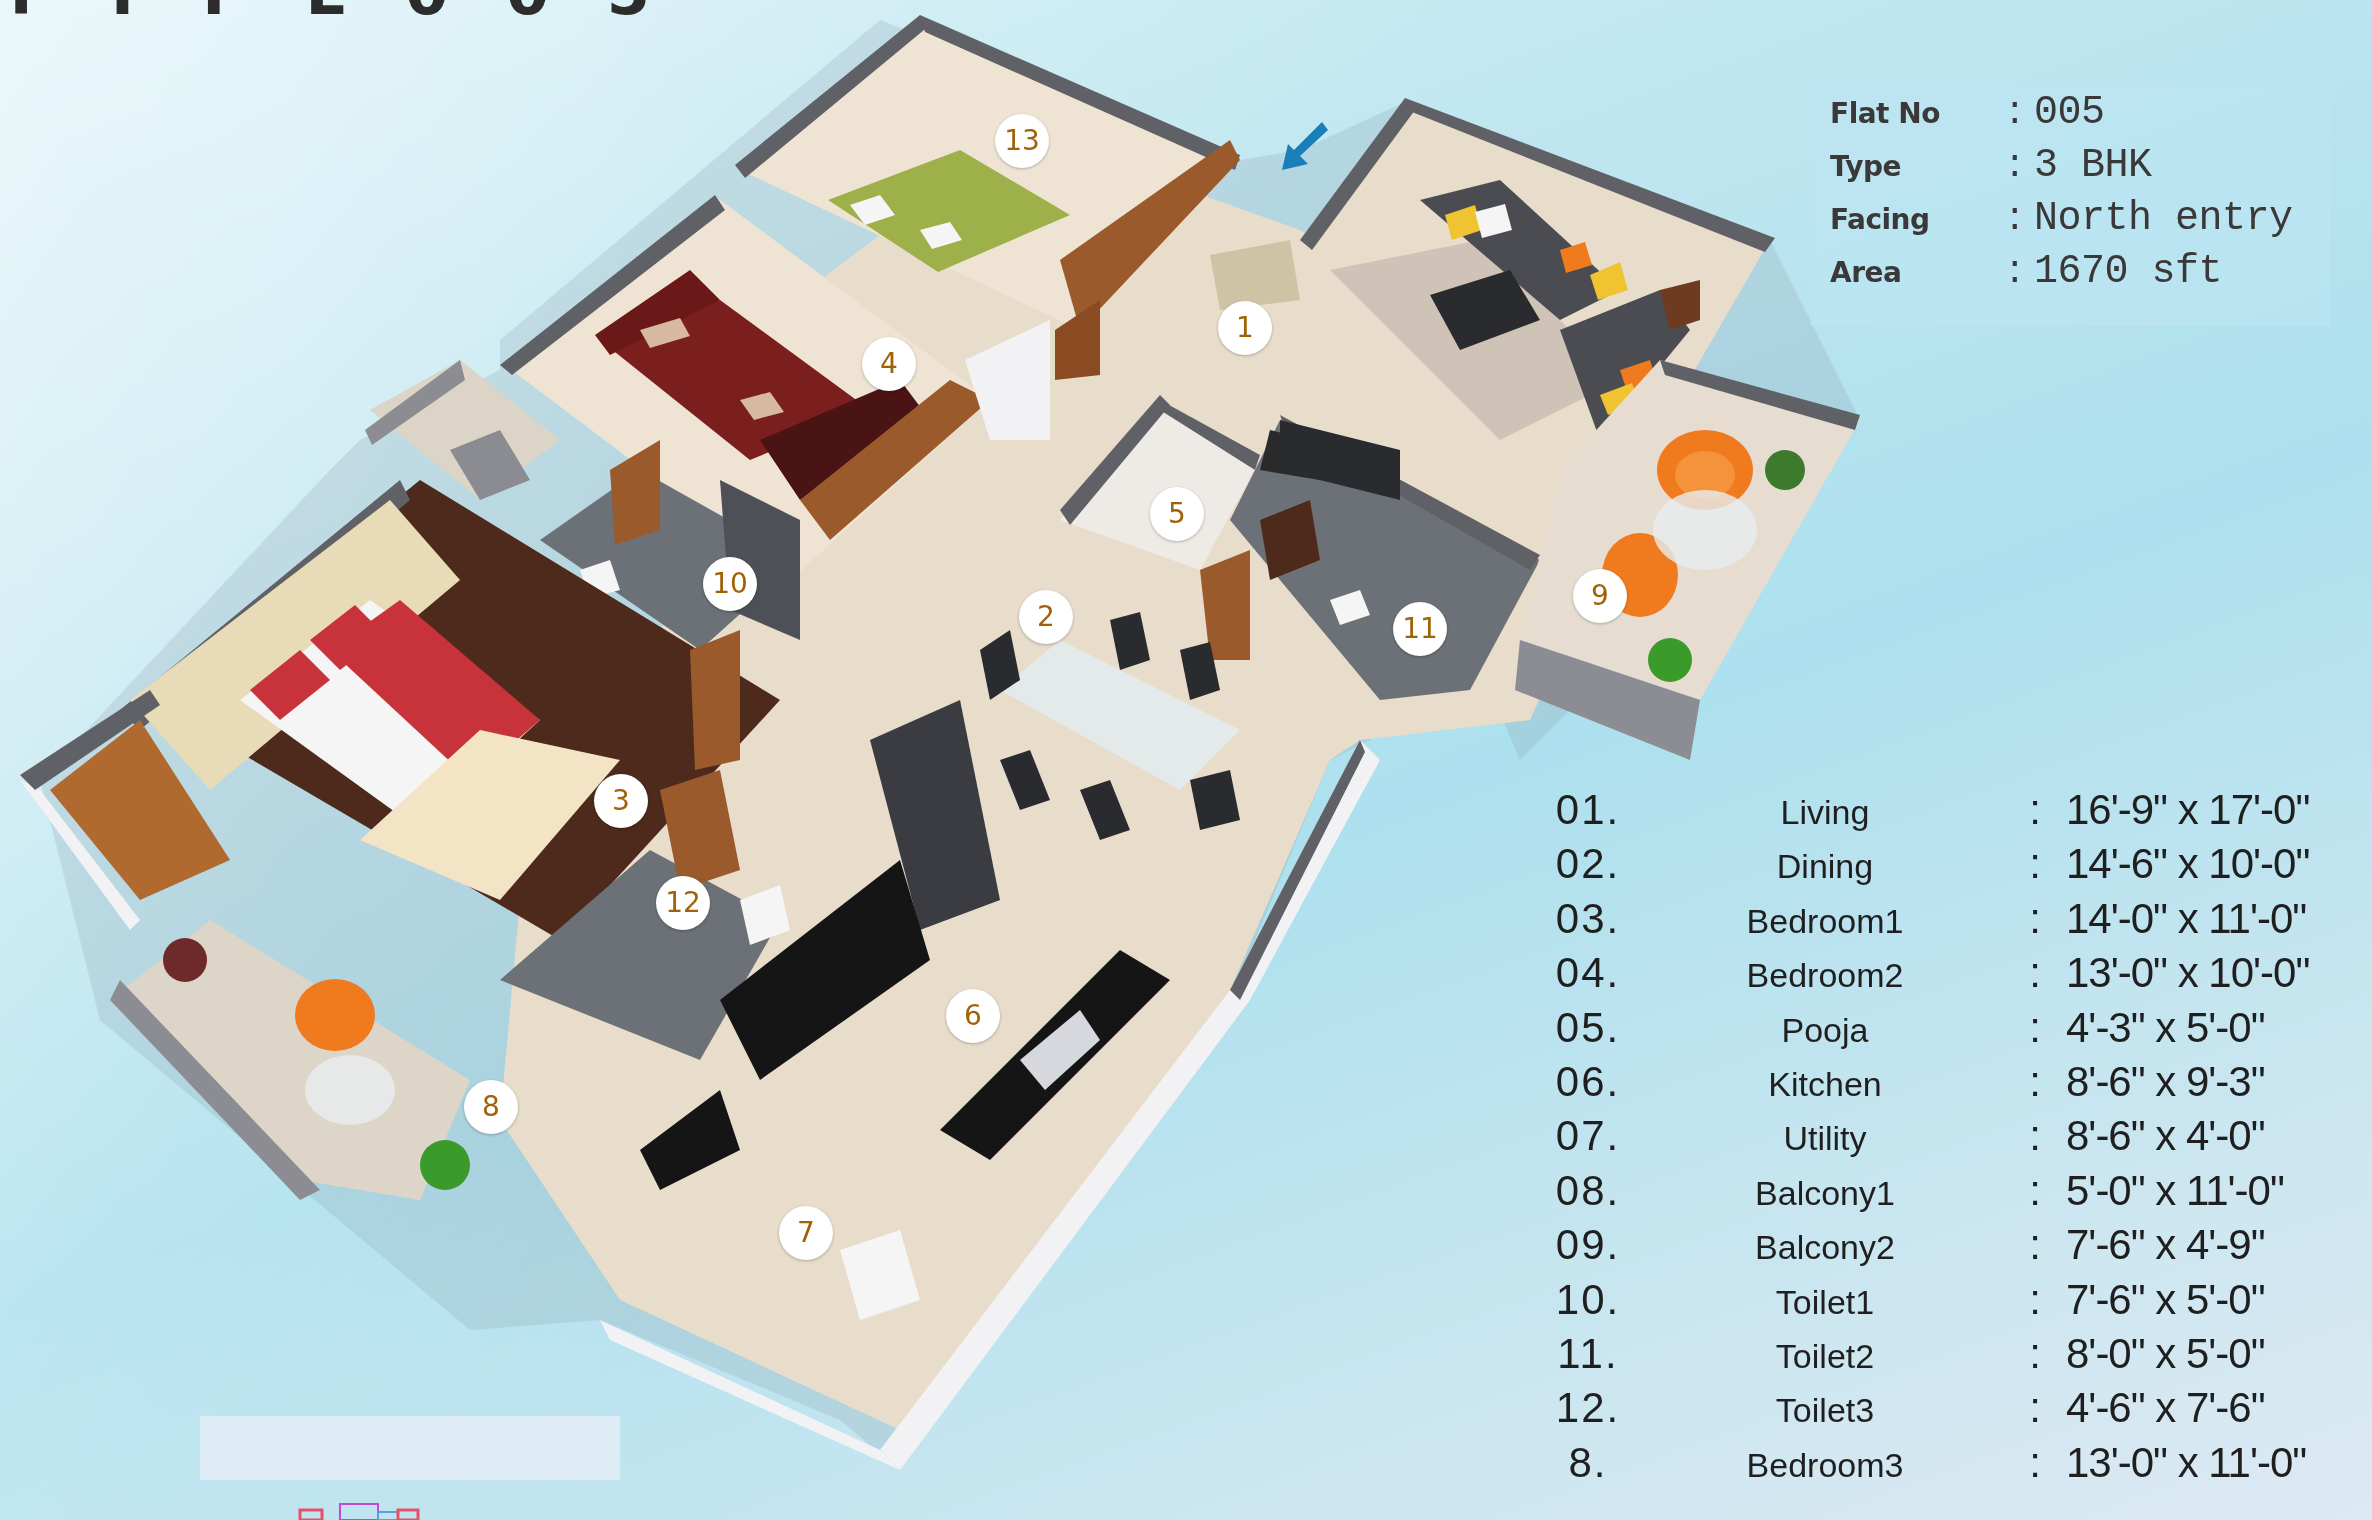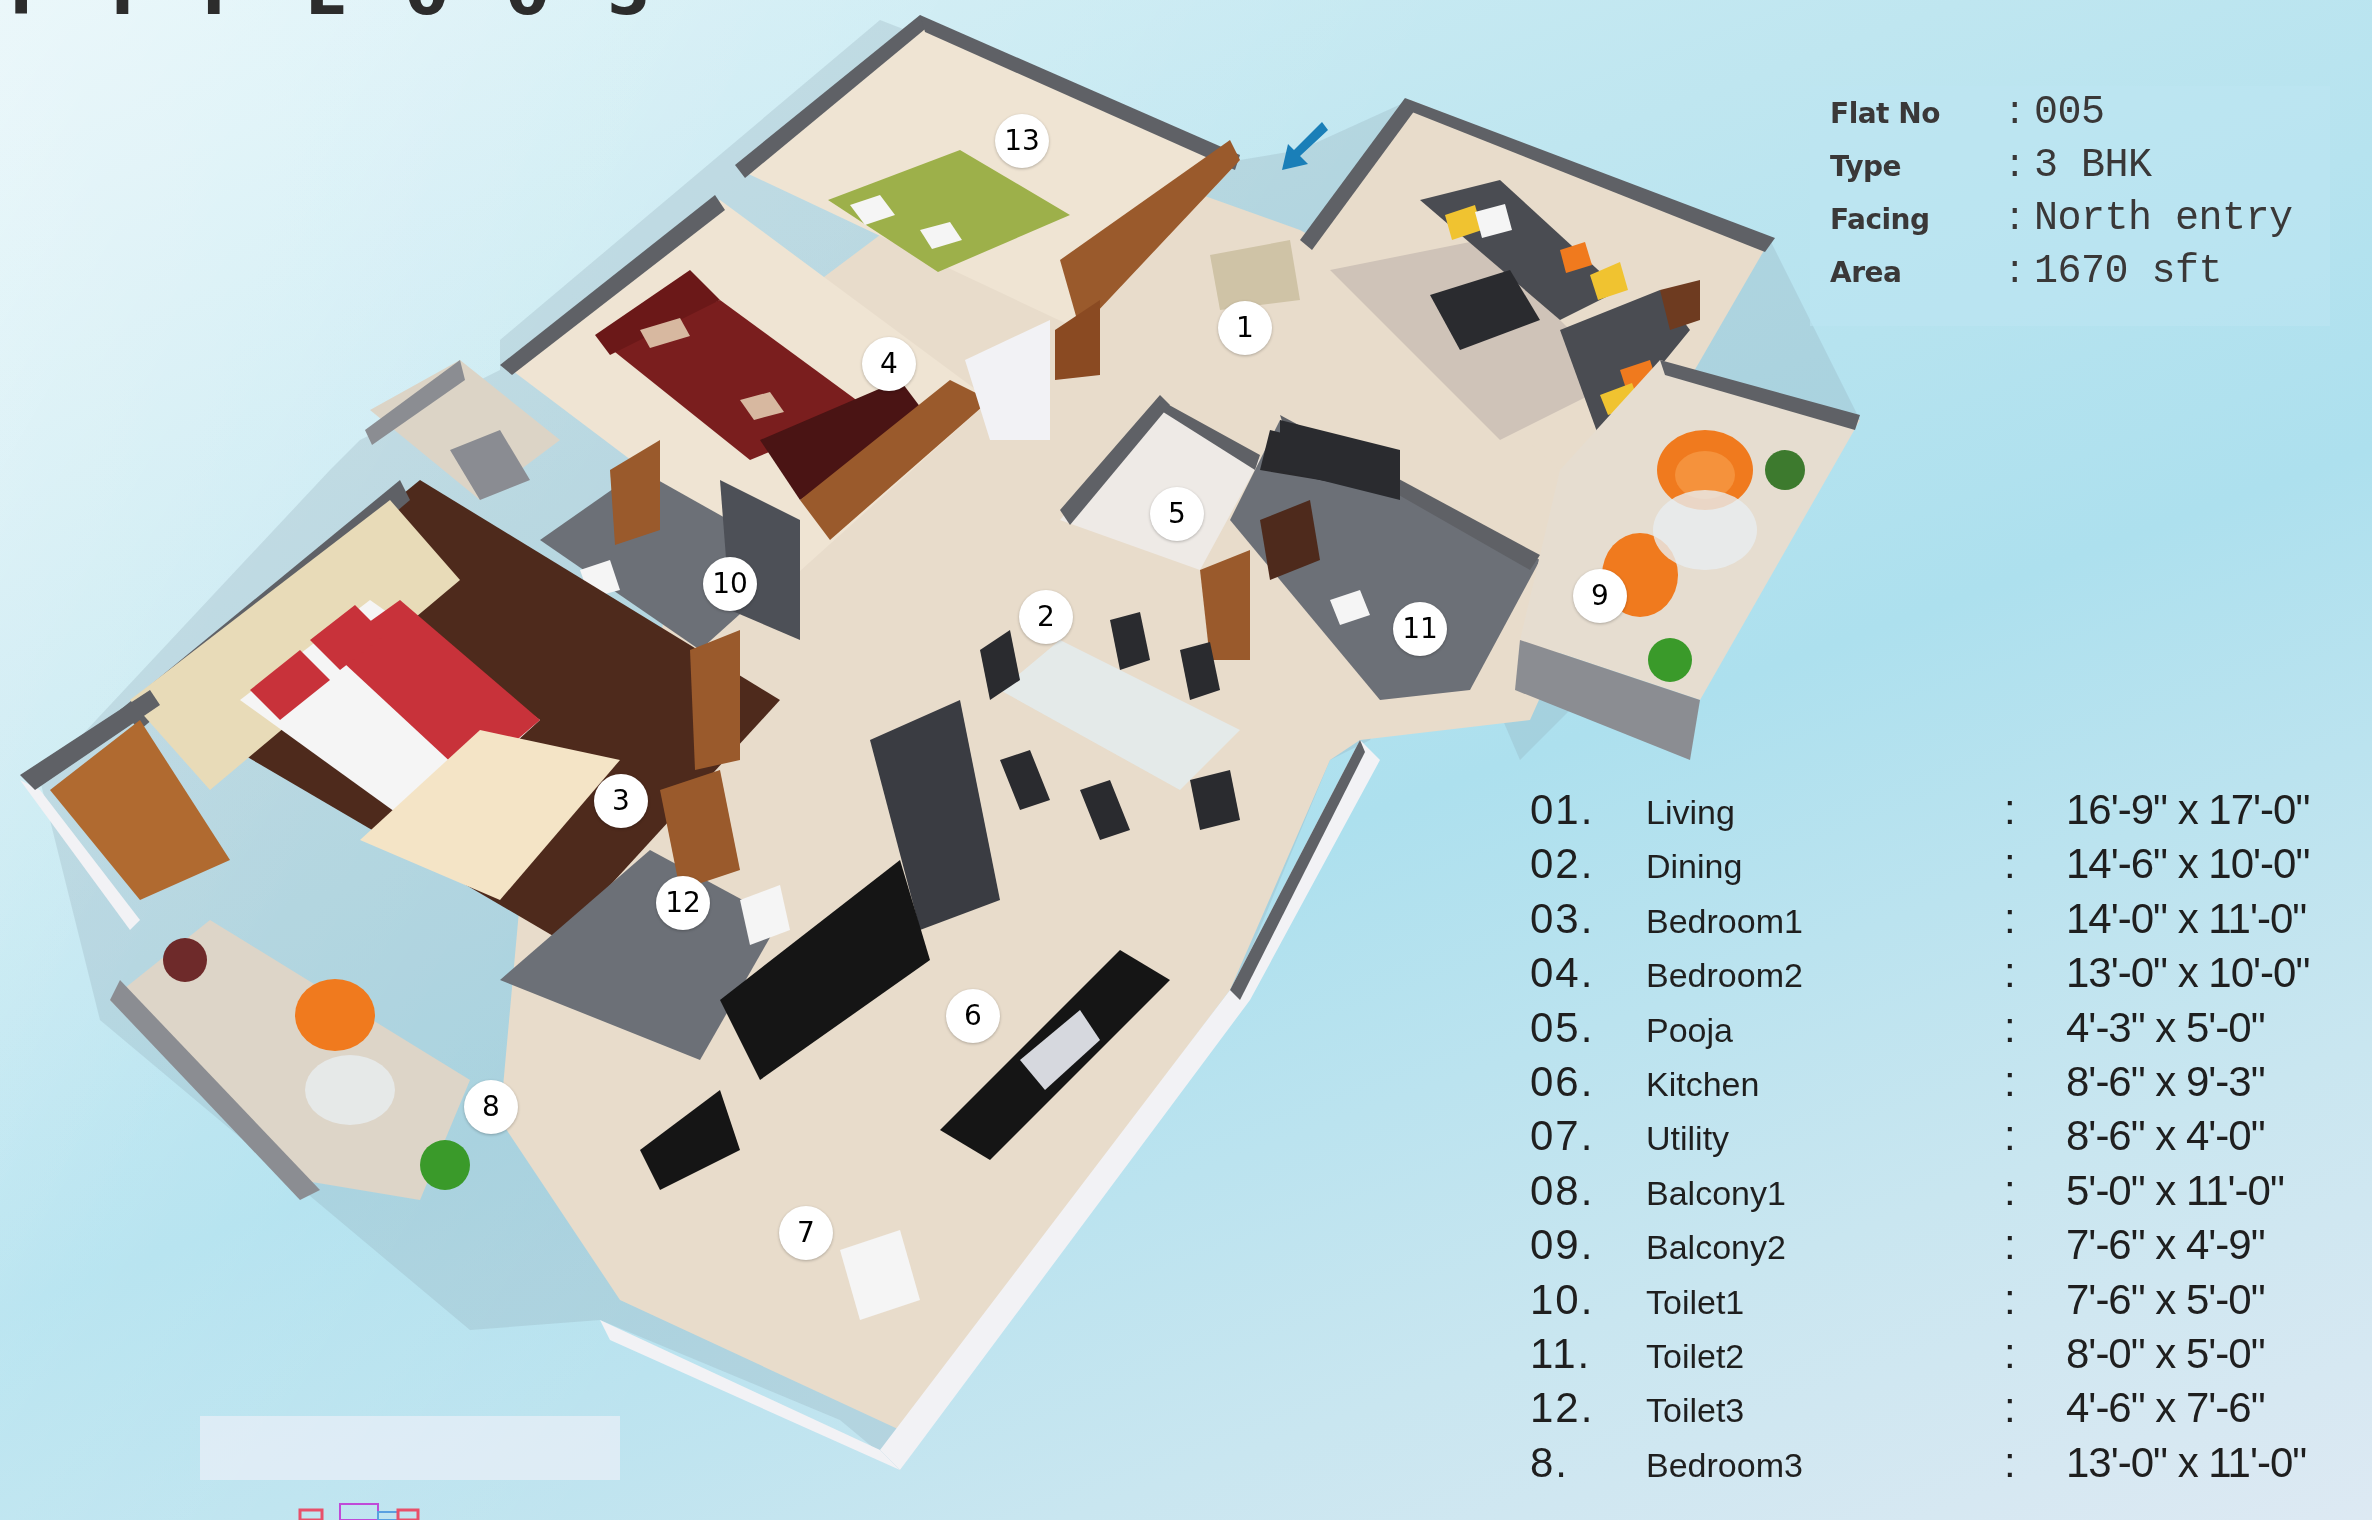--- a/index.html
+++ b/index.html
@@ -16,36 +16,36 @@
       pointer-events: none;
     }
     .title-cut {
       position: absolute; left: 0; top: -44px; width: 960px; height: 60px;
       font-family: "DejaVu Sans", sans-serif; font-weight: bold; font-size: 62px;
       color: #2c2c2c; letter-spacing: 18px; white-space: nowrap;
     }
     svg.plan { position: absolute; left: 0; top: 0; }
     .marker {
       position: absolute; width: 54px; height: 54px; margin-left: -27px; margin-top: -27px;
-      border-radius: 50%; background: #ffffff; color: #000000;
+      border-radius: 50%; background: #ffffff; color: #a16207;
       font-family: "DejaVu Sans", sans-serif; font-size: 28px; line-height: 54px; text-align: center;
       box-shadow: 0 1px 3px rgba(0,0,0,0.25);
     }
     .info-box {
       position: absolute; left: 1810px; top: 86px; width: 520px; height: 240px;
       background: rgba(190,230,242,0.55);
     }
     .info-row { display: flex; align-items: baseline; height: 53px; }
     .info-label {
       width: 178px; padding-left: 20px; font-family: "DejaVu Sans", sans-serif; font-weight: bold;
       font-size: 28px; color: #3a3838; letter-spacing: -0.5px;
     }
     .info-sep { width: 26px; font-size: 40px; color: #3a3838; }
     .info-value { font-family: Liberation Mono, monospace; font-size: 40px; color: #3a3838; letter-spacing: -0.5px; }
-    .spec-table { position: absolute; left: 1530px; top: 786px; width: 820px; }
+    .spec-table { position: absolute; left: 1530px; top: 786px; width: 820px; text-align: center; }
     .spec-row { display: flex; align-items: baseline; height: 54.4px; }
     .spec-num { width: 116px; font-family: "Liberation Sans", sans-serif; font-size: 42px; color: #1f1f1f; letter-spacing: 2px; }
     .spec-name { width: 358px; font-family: "Liberation Sans", sans-serif; font-size: 34px; color: #1f1f1f; }
     .spec-colon { width: 62px; font-family: "Liberation Sans", sans-serif; font-size: 42px; color: #1f1f1f; }
     .spec-dim { font-family: "Liberation Sans", sans-serif; font-size: 42px; color: #1f1f1f; letter-spacing: -1px; }
     .bottom-strip {
       position: absolute; left: 200px; top: 1416px; width: 420px; height: 64px;
       background: rgba(235,240,248,0.7);
     }
     .keyplan { position: absolute; left: 298px; top: 1498px; }

